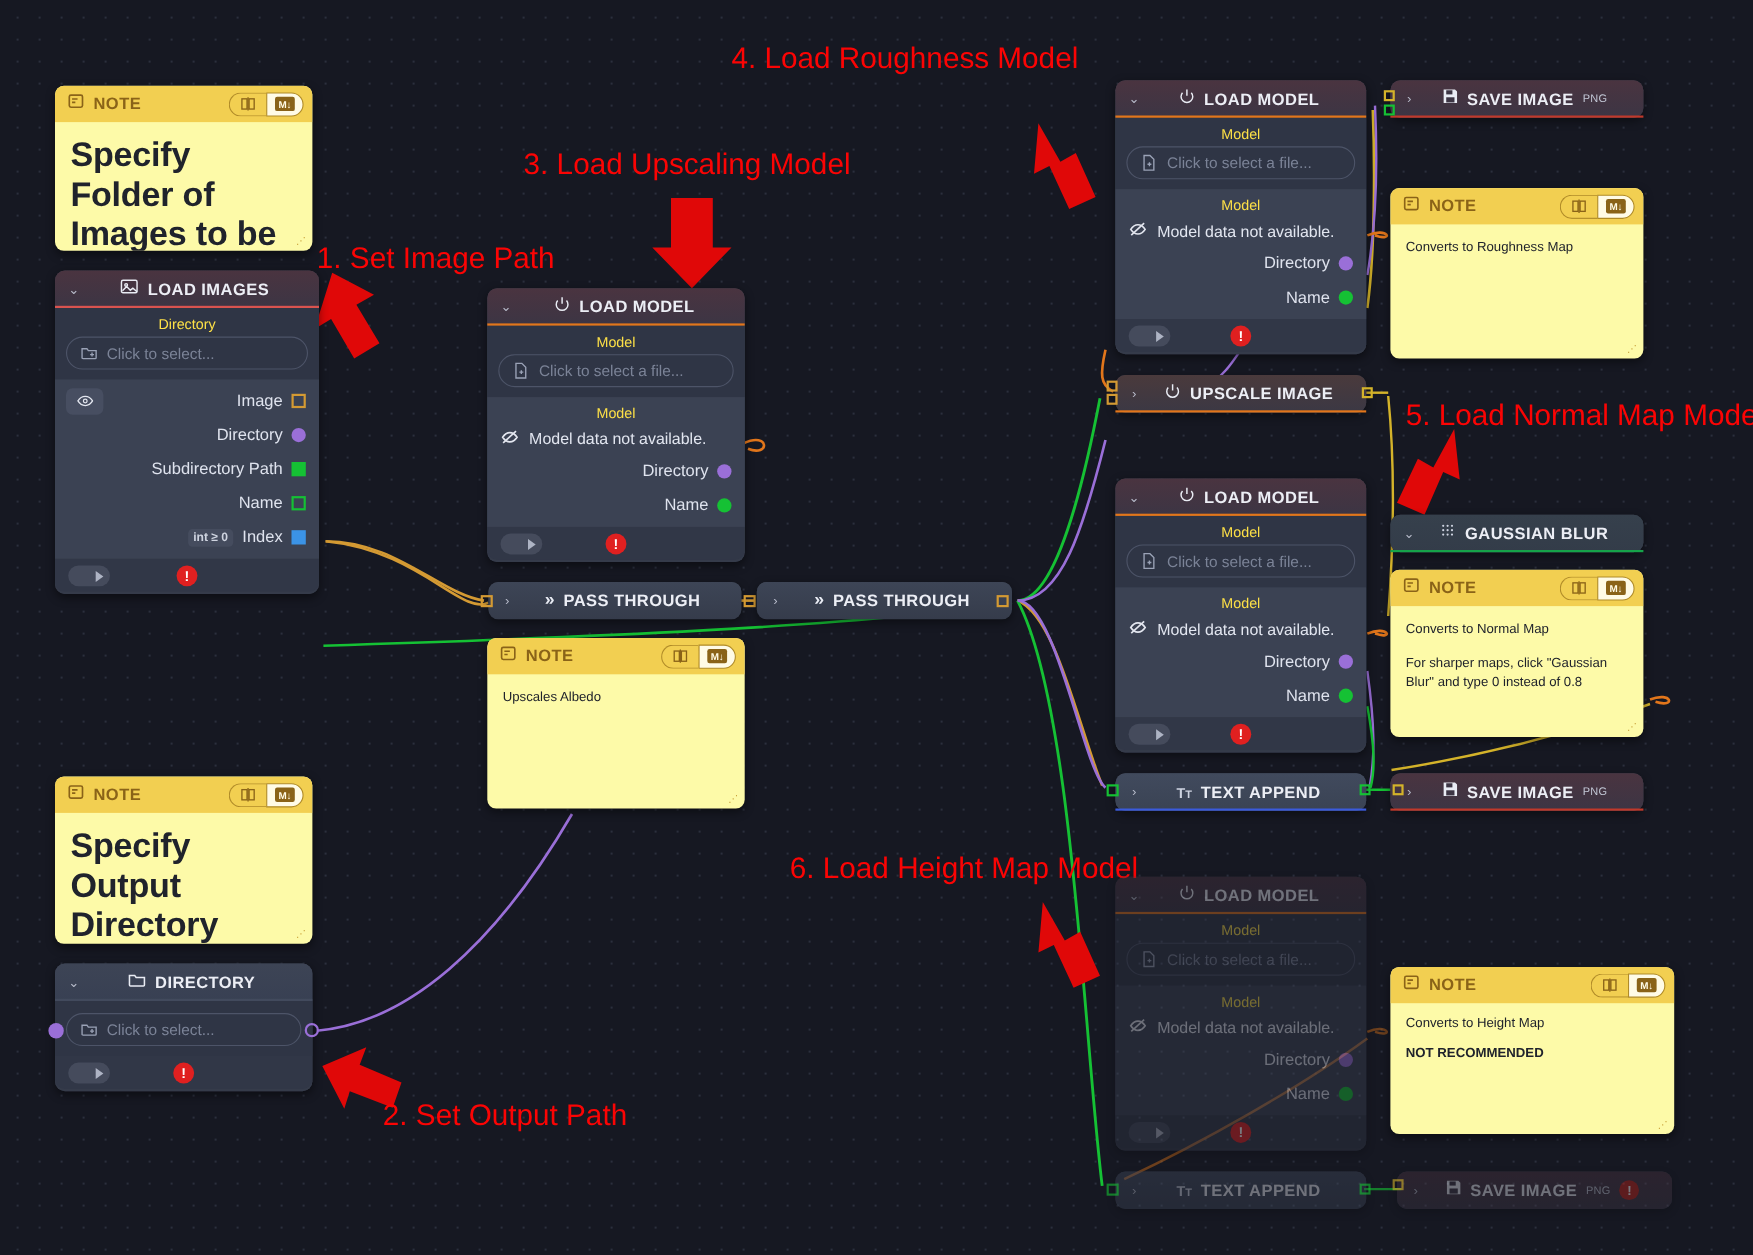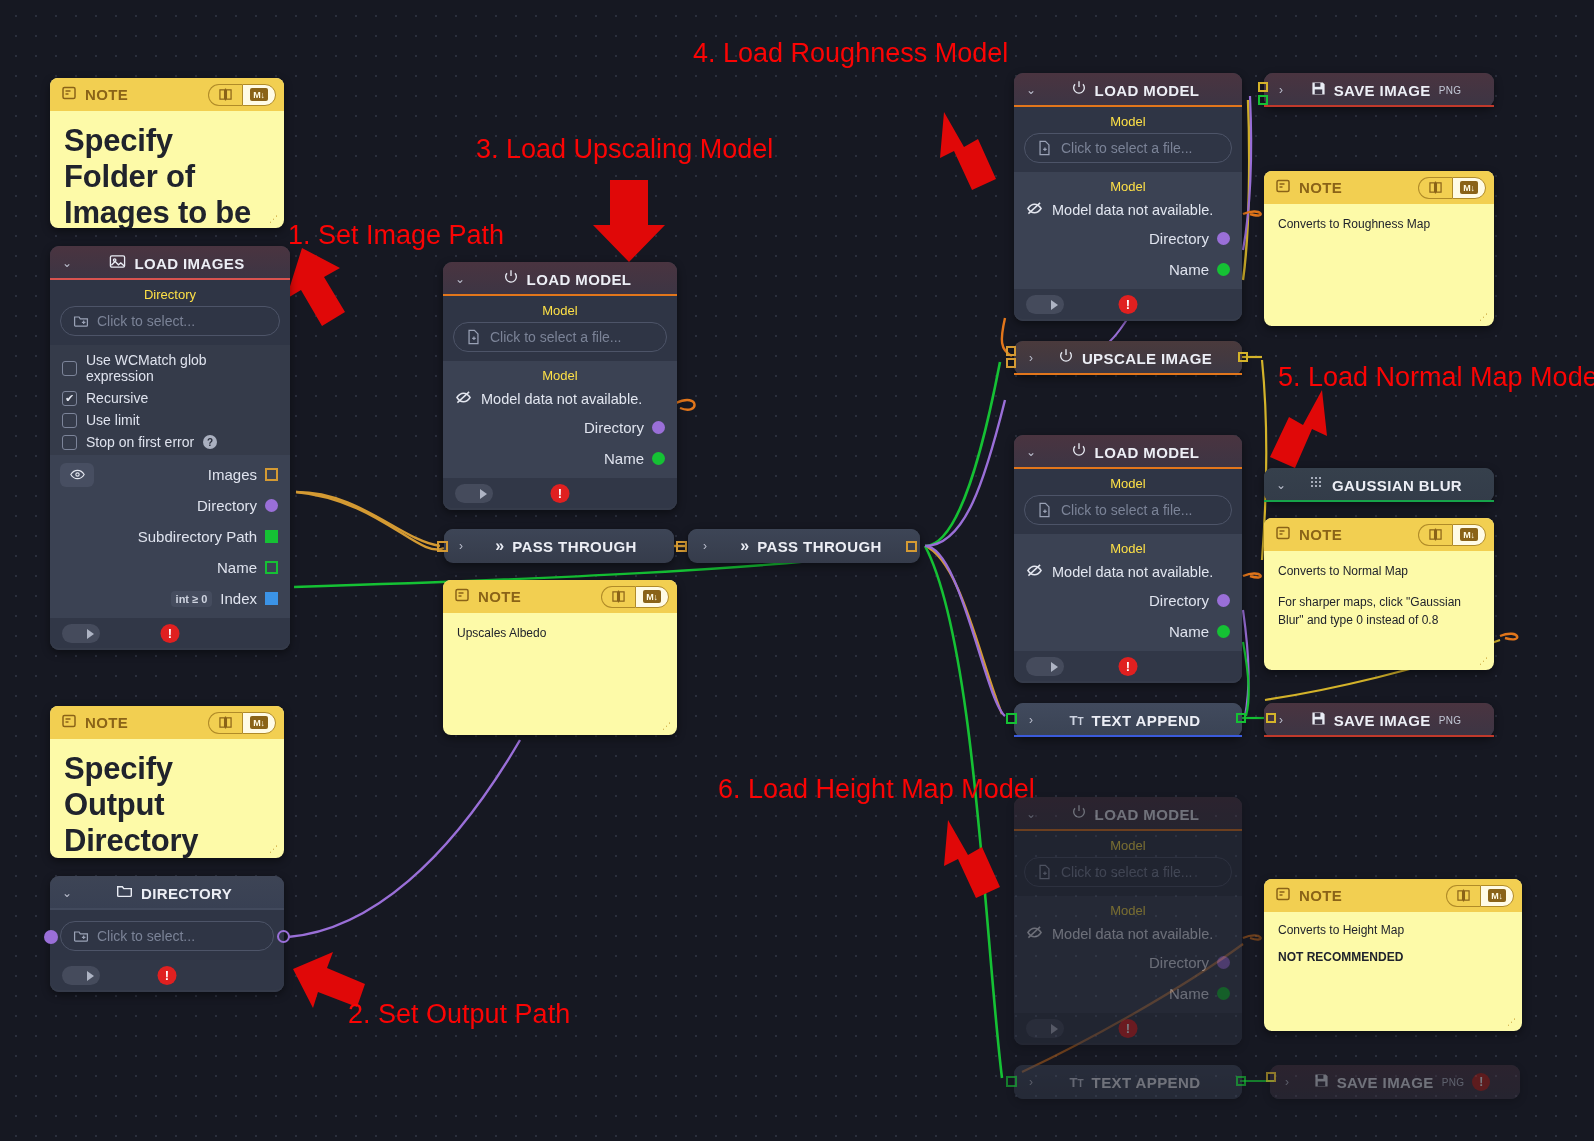--- a/index.html
+++ b/index.html
@@ -176,21 +176,21 @@
     </g>
 
     <g fill="#e00808">
       <path d="M948,820 L968,855 L982,847 L1000,887 L976,898 L958,859 L944,866 Z"></path>
     </g>
   </svg>
 
   <div class="anno" style="left:288px; top:220px;">1. Set Image Path</div>
   <div class="anno" style="left:348px; top:999px;">2. Set Output Path</div>
   <div class="anno" style="left:476px; top:134px;">3. Load Upscaling Model</div>
-  <div class="anno" style="left:693px; top:38px;">4. Load Roughness Model</div>
+  <div class="anno" style="left:665px; top:38px;">4. Load Roughness Model</div>
   <div class="anno" style="left:1278px; top:362px;">5. Load Normal Map Model</div>
   <div class="anno" style="left:718px; top:774px;">6. Load Height Map Model</div>
 
   <div class="note" style="left:50px; top:78px; width:234px; height:150px;">
     <div class="notehead">
       <span>
         <svg width="16" height="16" viewBox="0 0 16 16" fill="none" stroke="#8a6318" stroke-width="1.5">
           <rect x="2" y="2.5" width="12" height="11" rx="1.5"></rect>
             <path d="M4.5 6h5M4.5 9h3"></path>
         </svg>
@@ -234,49 +234,30 @@
         <div class="wfield">
           <span class="fi">
             <svg width="16" height="16" viewBox="0 0 18 18" fill="none" stroke="#9aa2b6" stroke-width="1.4">
               <path d="M1.8 4.5h5l1.4 2h8v7.2a1 1 0 01-1 1H2.8a1 1 0 01-1-1z"></path>
                 <path d="M12 8.5v4M10 10.5h4" stroke="#9aa2b6"></path>
             </svg>
           </span>
           <span>Click to select...</span>
         </div>
       </div>
-      <div class="lowersec">
-        <div class="chkrow">
-          <span class="chk"></span>
-          <span class="chktext">Use WCMatch glob expression</span>
-        </div>
-        <div class="chkrow">
-          <span class="chk on">✔</span>
-          <span class="chktext">Recursive</span>
-        </div>
-        <div class="chkrow">
-          <span class="chk"></span>
-          <span class="chktext">Use limit</span>
-        </div>
-        <div class="chkrow">
-          <span class="chk"></span>
-          <span class="chktext">Stop on first error</span>
-          <span class="qmark">?</span>
-        </div>
-      </div>
       <div style="background:#3b4253; padding:4px 10px 4px; position:relative;">
         <div class="outrow" style="justify-content:space-between;">
           <span style="width:34px;height:24px;border-radius:6px;background:#474e61;display:flex;align-items:center;justify-content:center;">
             <svg width="15" height="15" viewBox="0 0 18 18" fill="none" stroke="#e3e6ef" stroke-width="1.4">
               <path d="M1 9s3-5 8-5 8 5 8 5-3 5-8 5-8-5-8-5z"></path>
                 <circle cx="9" cy="9" r="2"></circle>
             </svg>
           </span>
           <span style="display:flex;align-items:center;gap:8px;">
-            <span class="outlabel">Images</span>
+            <span class="outlabel">Image</span>
             <span class="sq" style="border-color:#d49a33"></span>
           </span>
         </div>
         <div class="outrow">
           <span class="outlabel">Directory</span>
           <span class="dot" style="background:#9a6fd8"></span>
         </div>
         <div class="outrow">
           <span class="outlabel">Subdirectory Path</span>
           <span style="width:13px;height:13px;background:#15c134;"></span>

